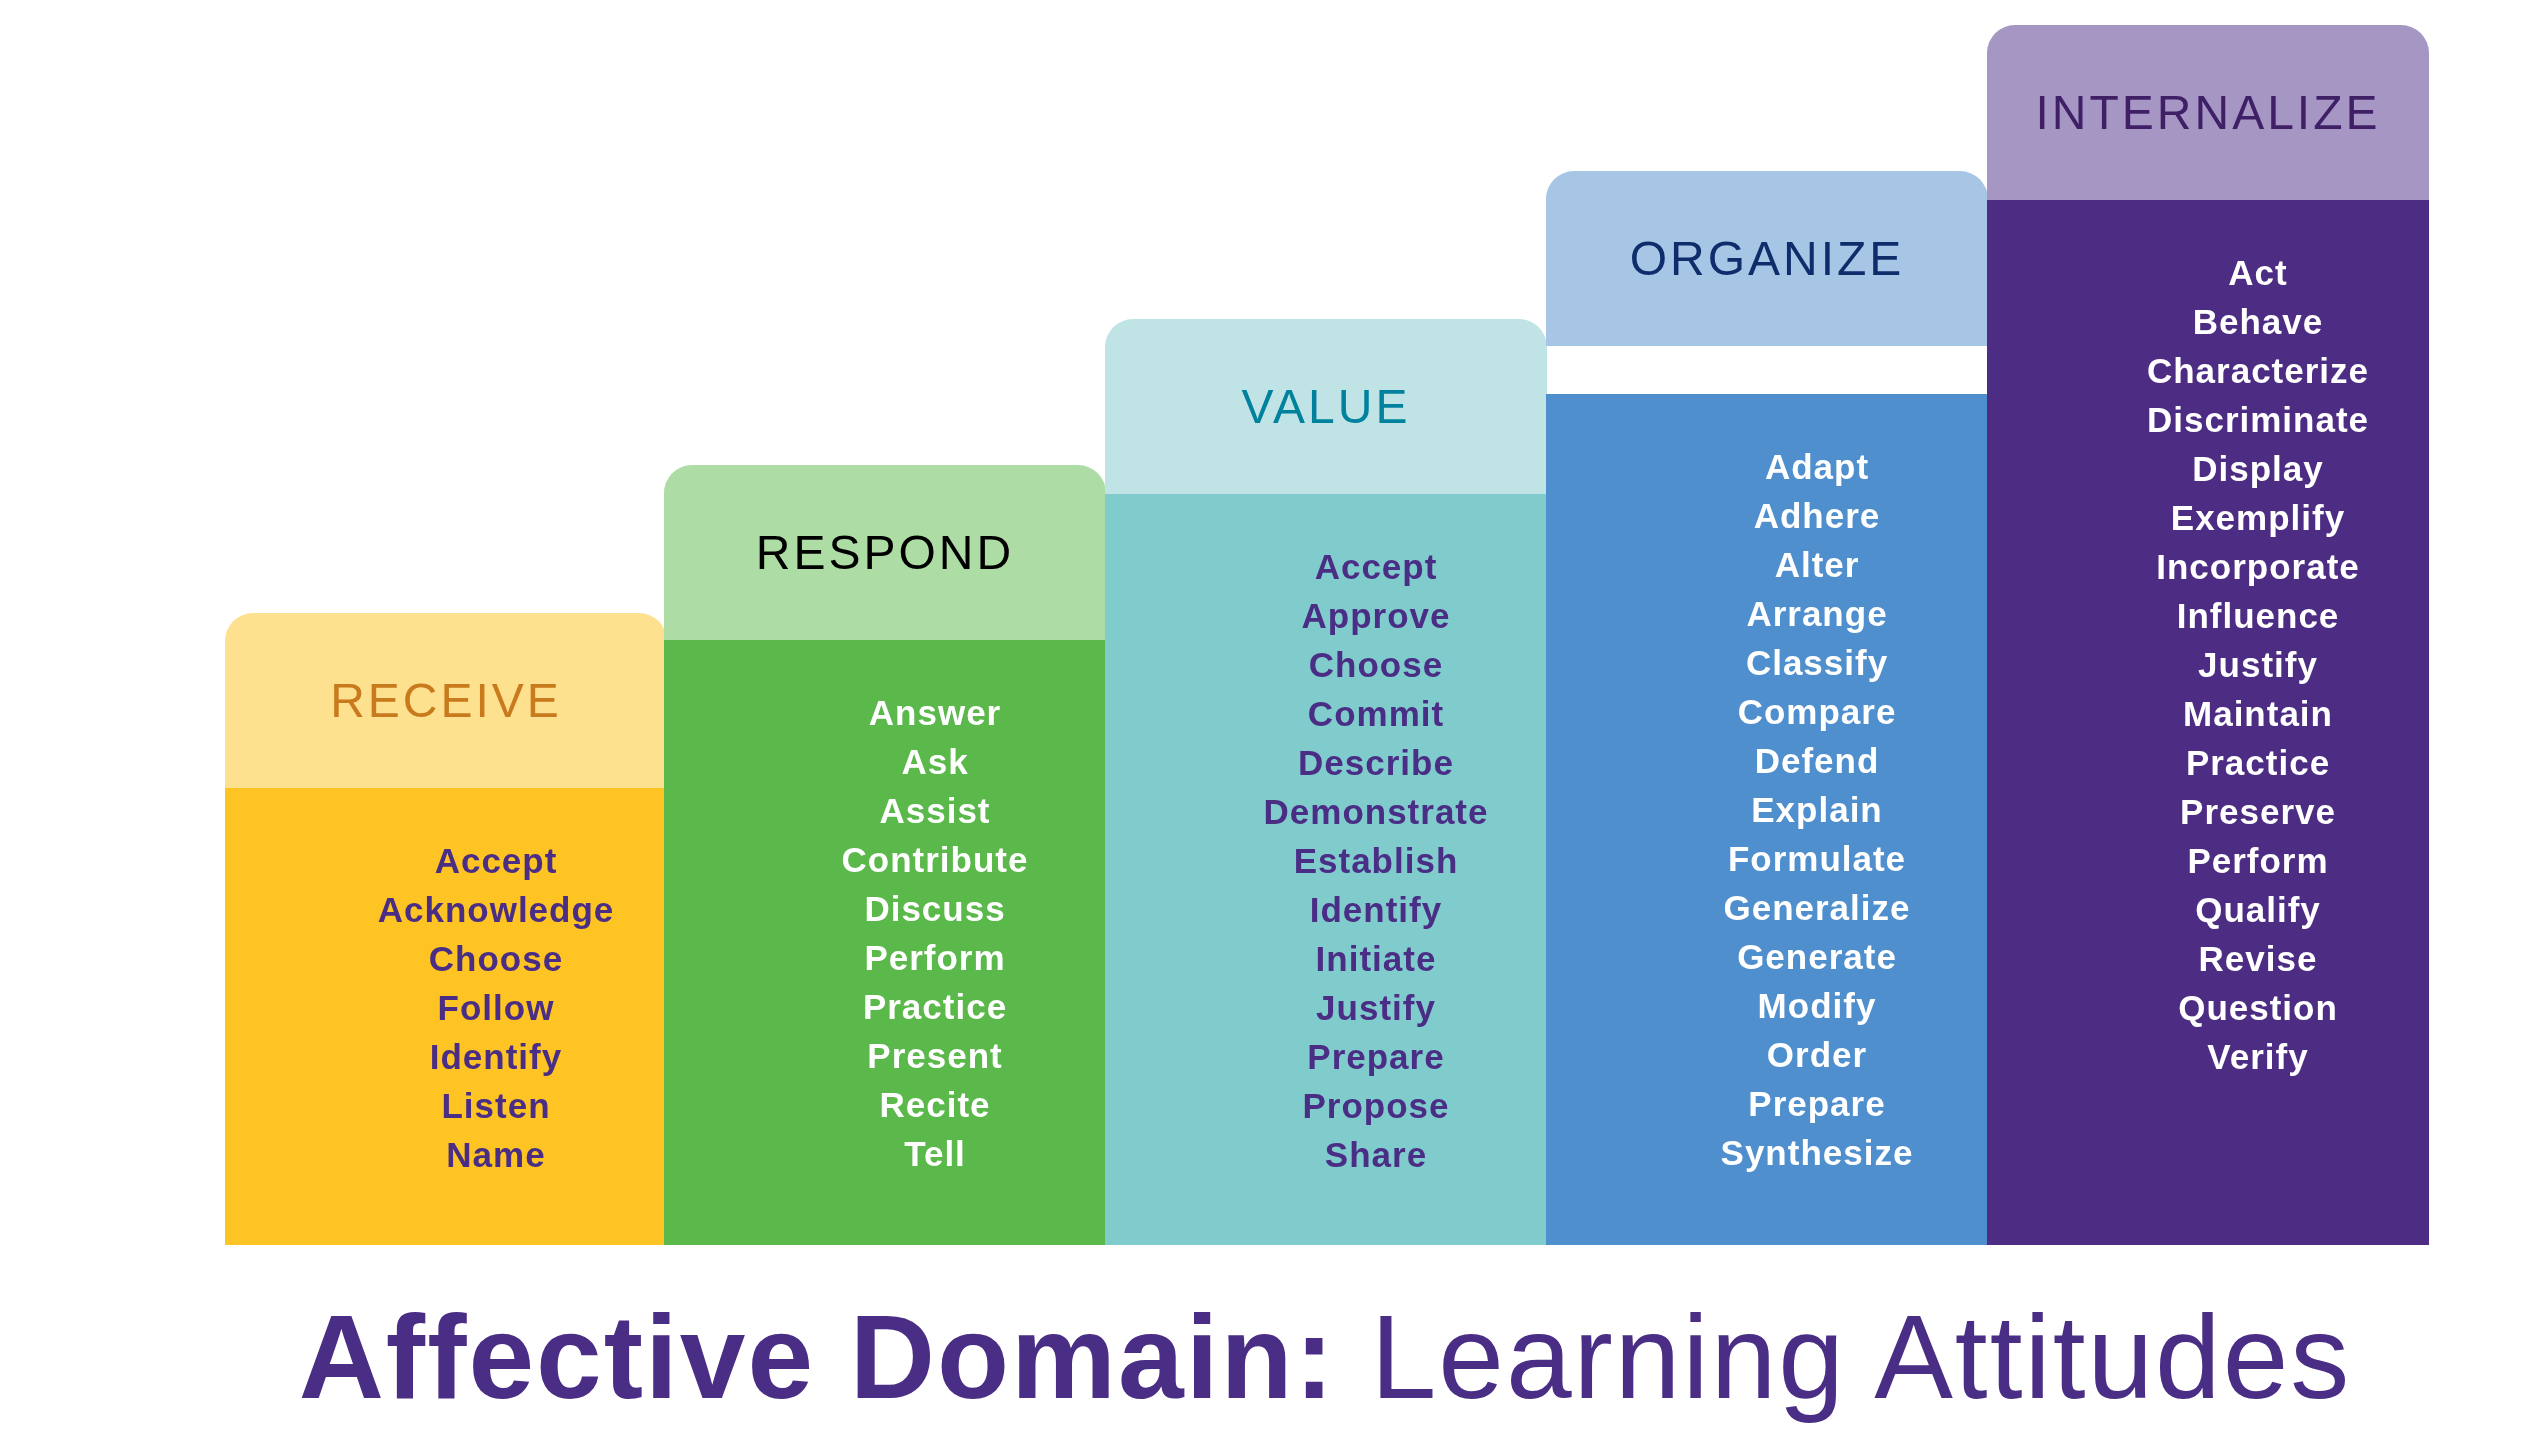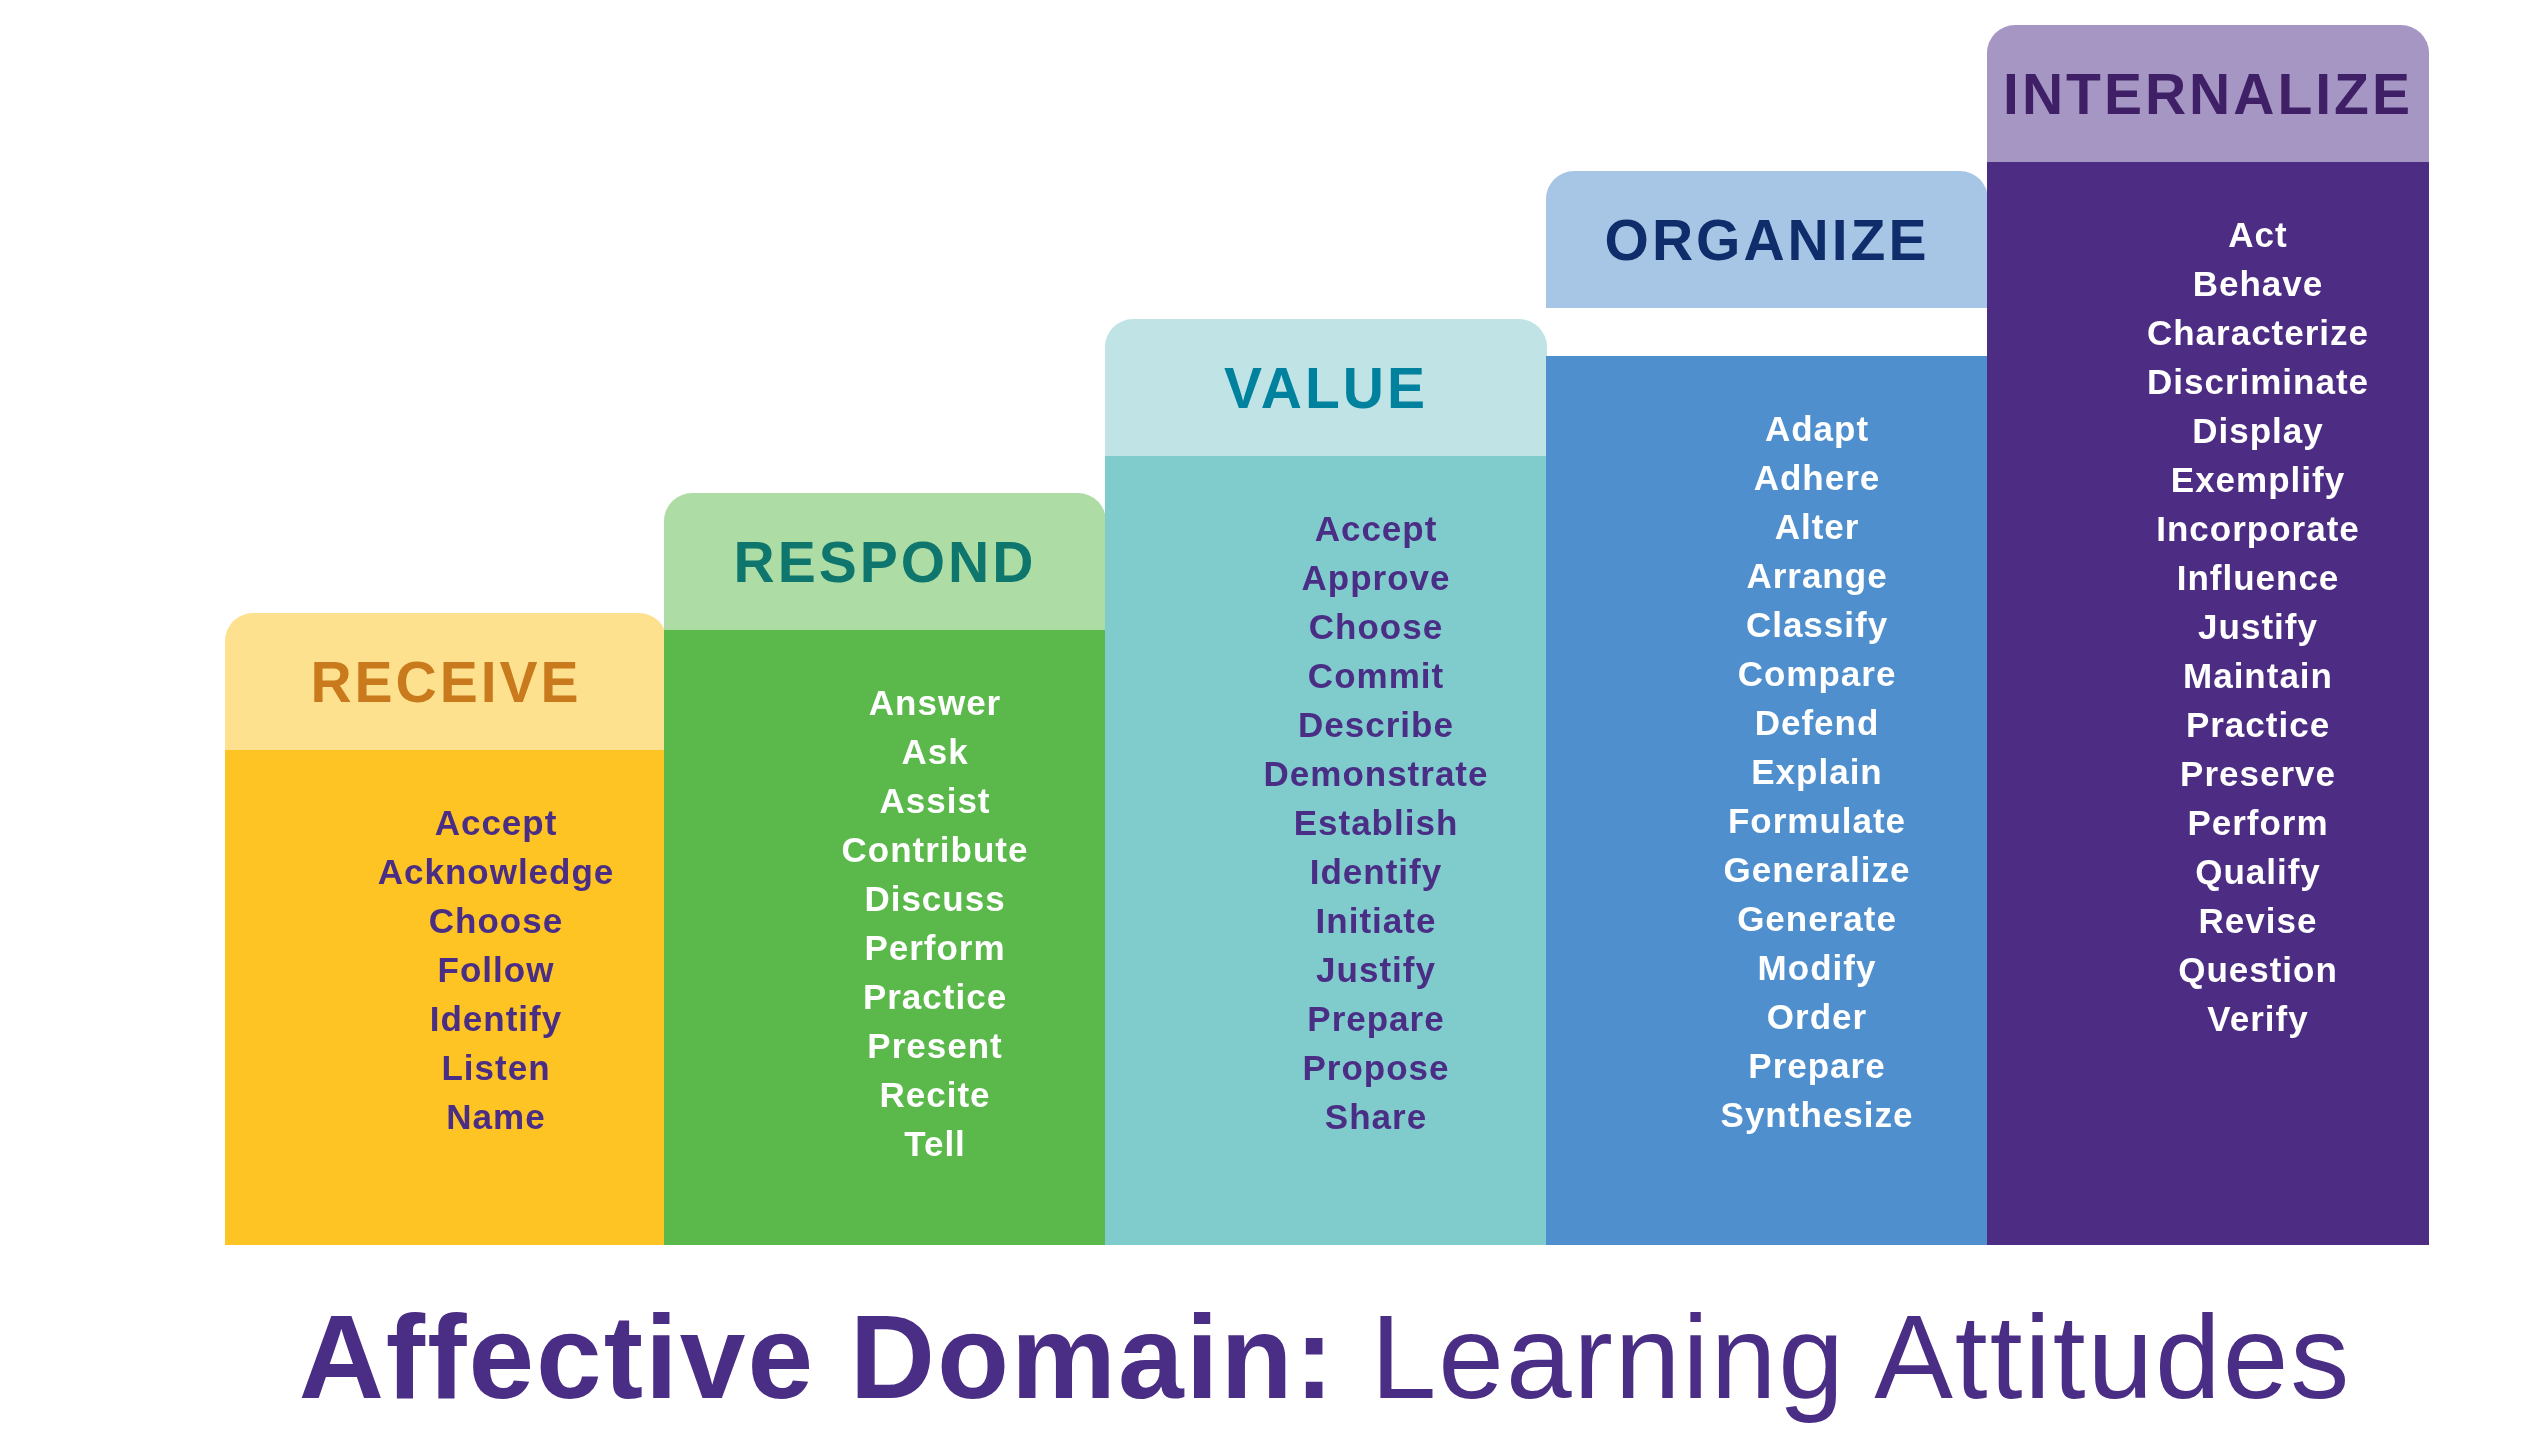--- a/index.html
+++ b/index.html
@@ -1,20 +1,20 @@
 <!DOCTYPE html>
 <html style="font-size:8px"><head>
 <meta charset="utf-8">
 <style>
   html, body { margin:0; padding:0; background:#ffffff; }
   body { width:2650px; height:1451px; position:relative; overflow:hidden;
          font-family:"Liberation Sans", "DejaVu Sans", sans-serif; }
   .col { position:absolute; width:442px; bottom:206px; display:flex; flex-direction:column; }
-  .col-head { height:137px; border-radius:28px 28px 0 0; display:flex; align-items:center; justify-content:center;
-              font-weight:700; font-size:57px; letter-spacing:3px; }
+  .col-head { height:175px; border-radius:28px 28px 0 0; display:flex; align-items:center; justify-content:center;
+              font-weight:400; font-size:48px; letter-spacing:3px; }
   .col-body { flex:1; padding-top:48px; padding-left:100px;text-align:center; }
   .verb { display:block; font-weight:700; font-size:35px; line-height:49px; letter-spacing:1px; white-space:nowrap; }
   .title { position:absolute; left:0; width:2650px; top:1289px; text-align:center; font-size:118px;
            color:#4a2d84; white-space:nowrap; letter-spacing:2px; }
   .title .bold { font-weight:700;text-align:center; }
   .title .light { font-weight:400; }
 </style>
 </head>
 <body>
 
@@ -25,21 +25,21 @@
         <span class="verb">Accept</span>
         <span class="verb">Acknowledge</span>
         <span class="verb">Choose</span>
         <span class="verb">Follow</span>
         <span class="verb">Identify</span>
         <span class="verb">Listen</span>
         <span class="verb">Name</span>
       </div>
   </div>
   <div class="col" style="left:664px; top:465px;">
-    <div class="col-head" style="background: rgb(173, 221, 165); color: #0f766e; margin-top: 28px;">RESPOND</div>
+    <div class="col-head" style="background: rgb(173, 221, 165); color: #000000;">RESPOND</div>
     <div class="col-body" style="background: rgb(91, 184, 74); color: rgb(255, 255, 255);">
         <span class="verb">Answer</span>
         <span class="verb">Ask</span>
         <span class="verb">Assist</span>
         <span class="verb">Contribute</span>
         <span class="verb">Discuss</span>
         <span class="verb">Perform</span>
         <span class="verb">Practice</span>
         <span class="verb">Present</span>
         <span class="verb">Recite</span>

